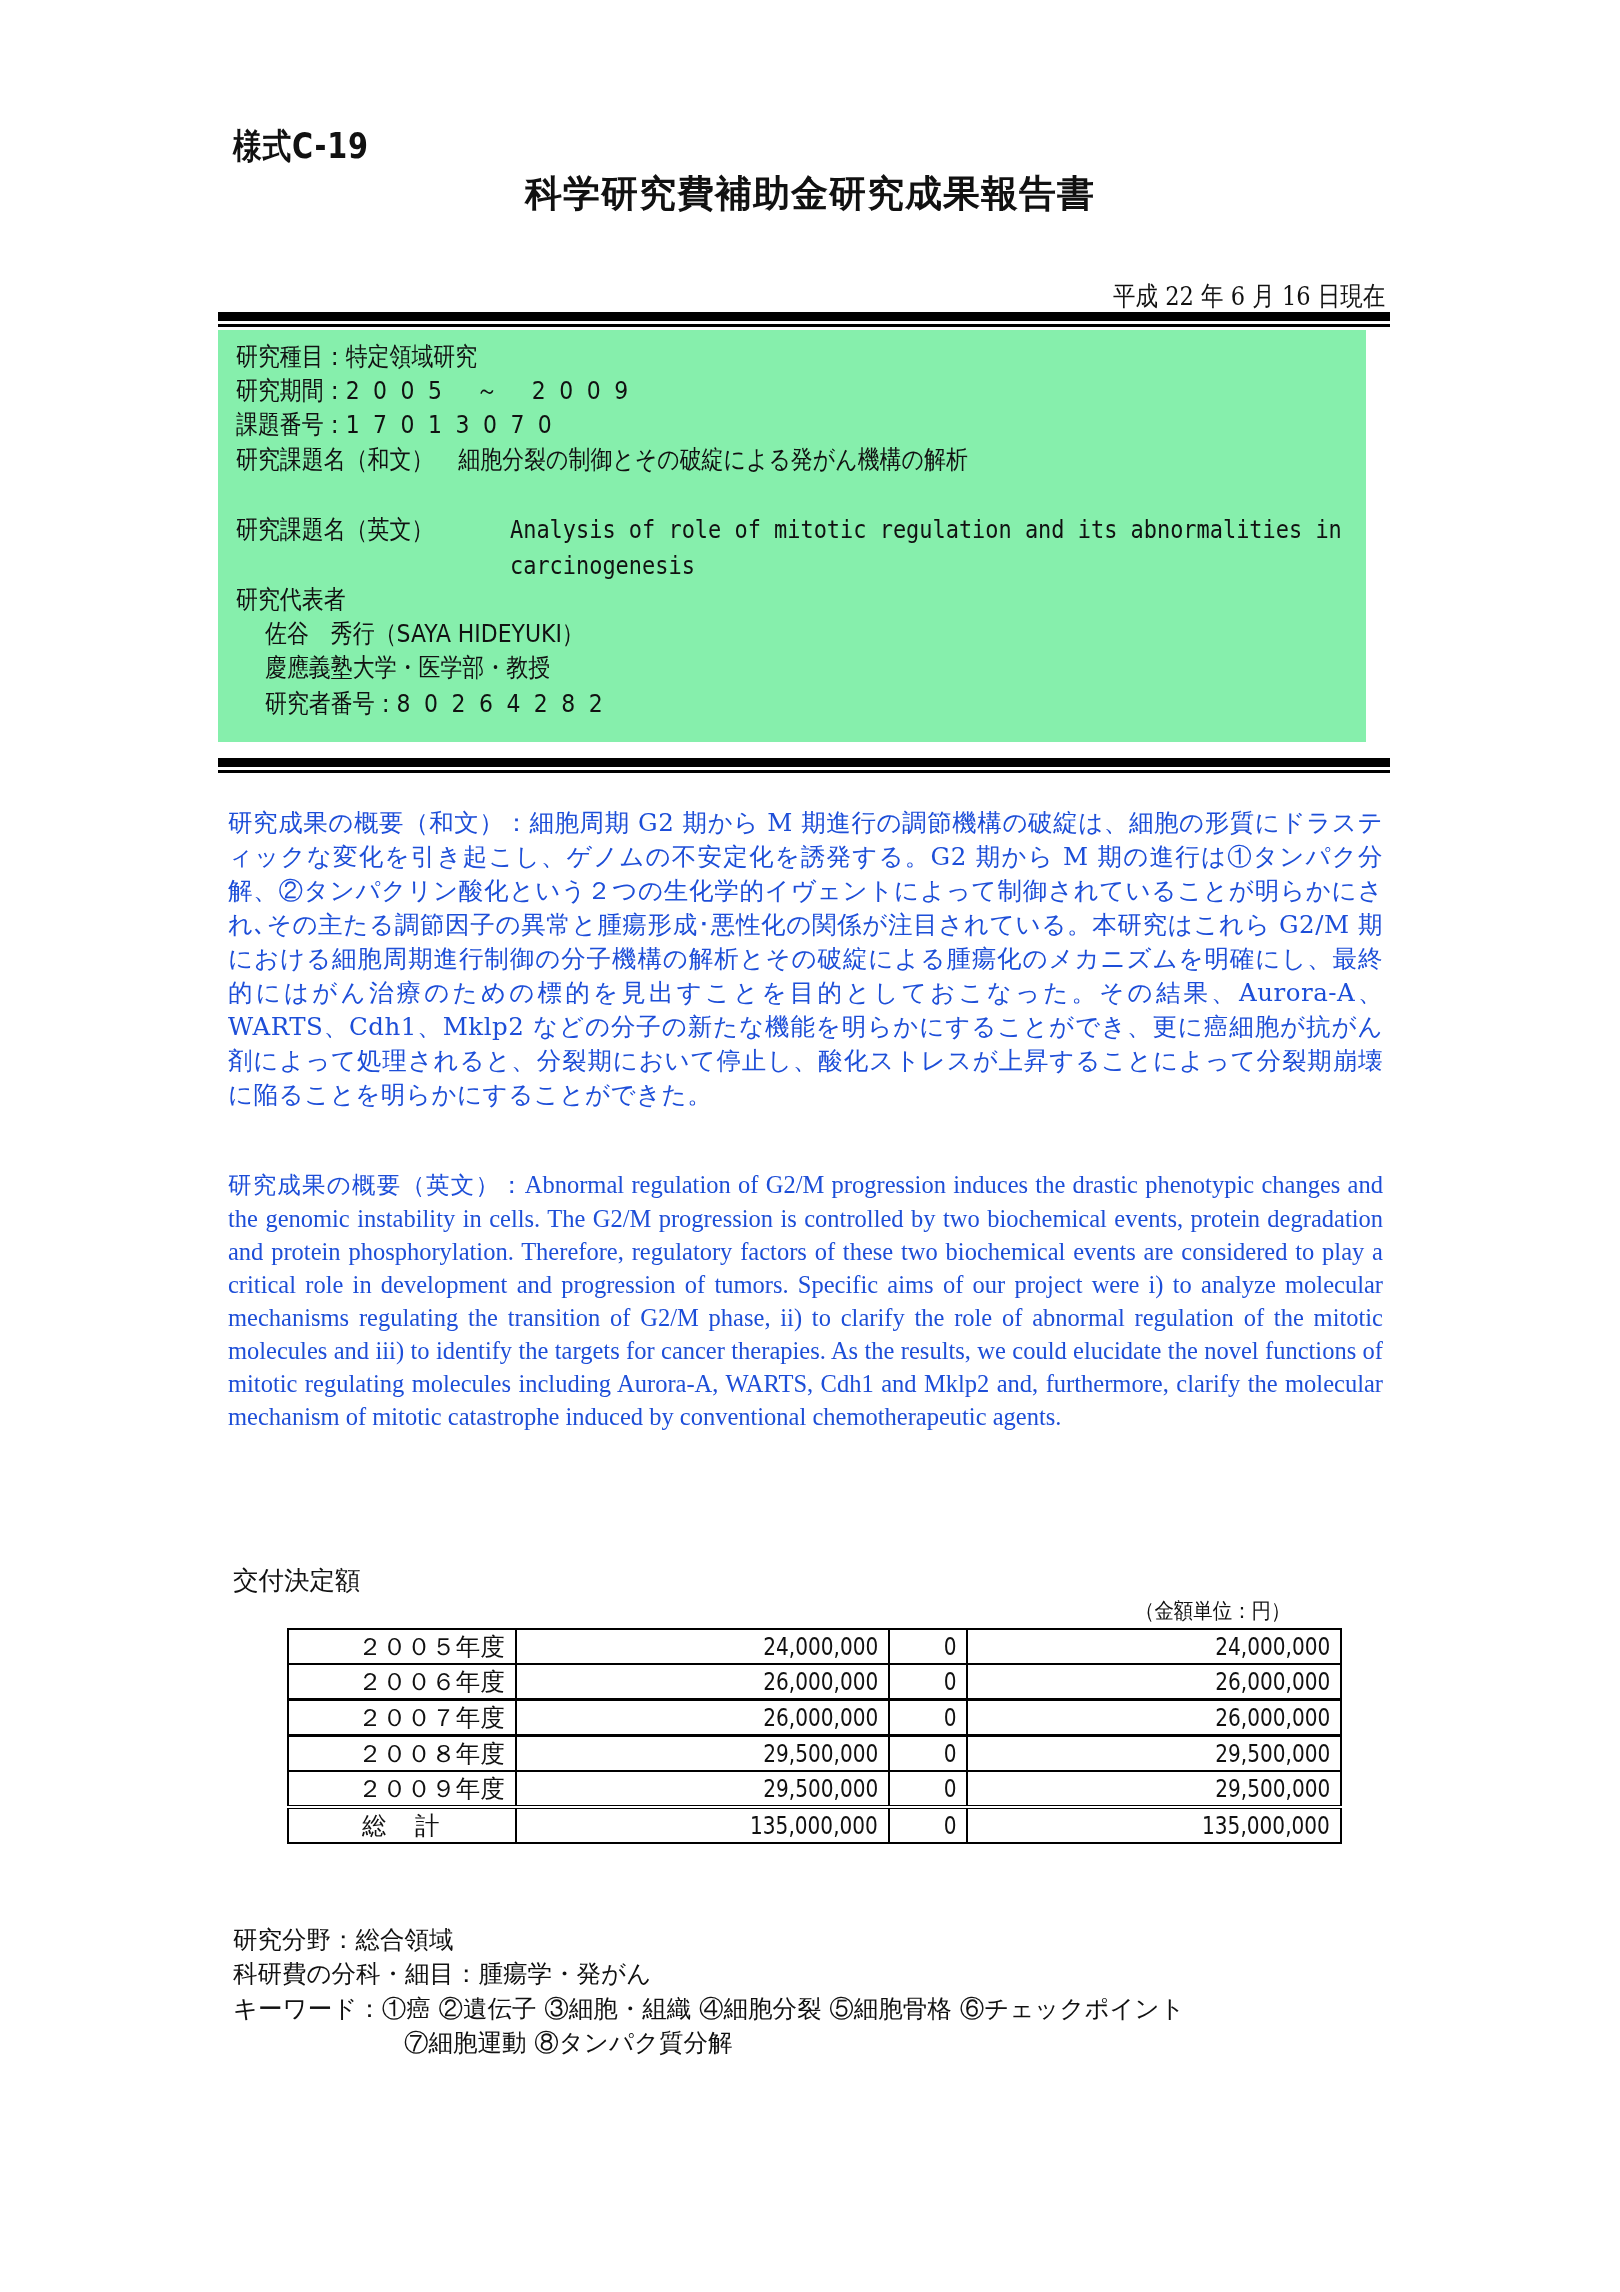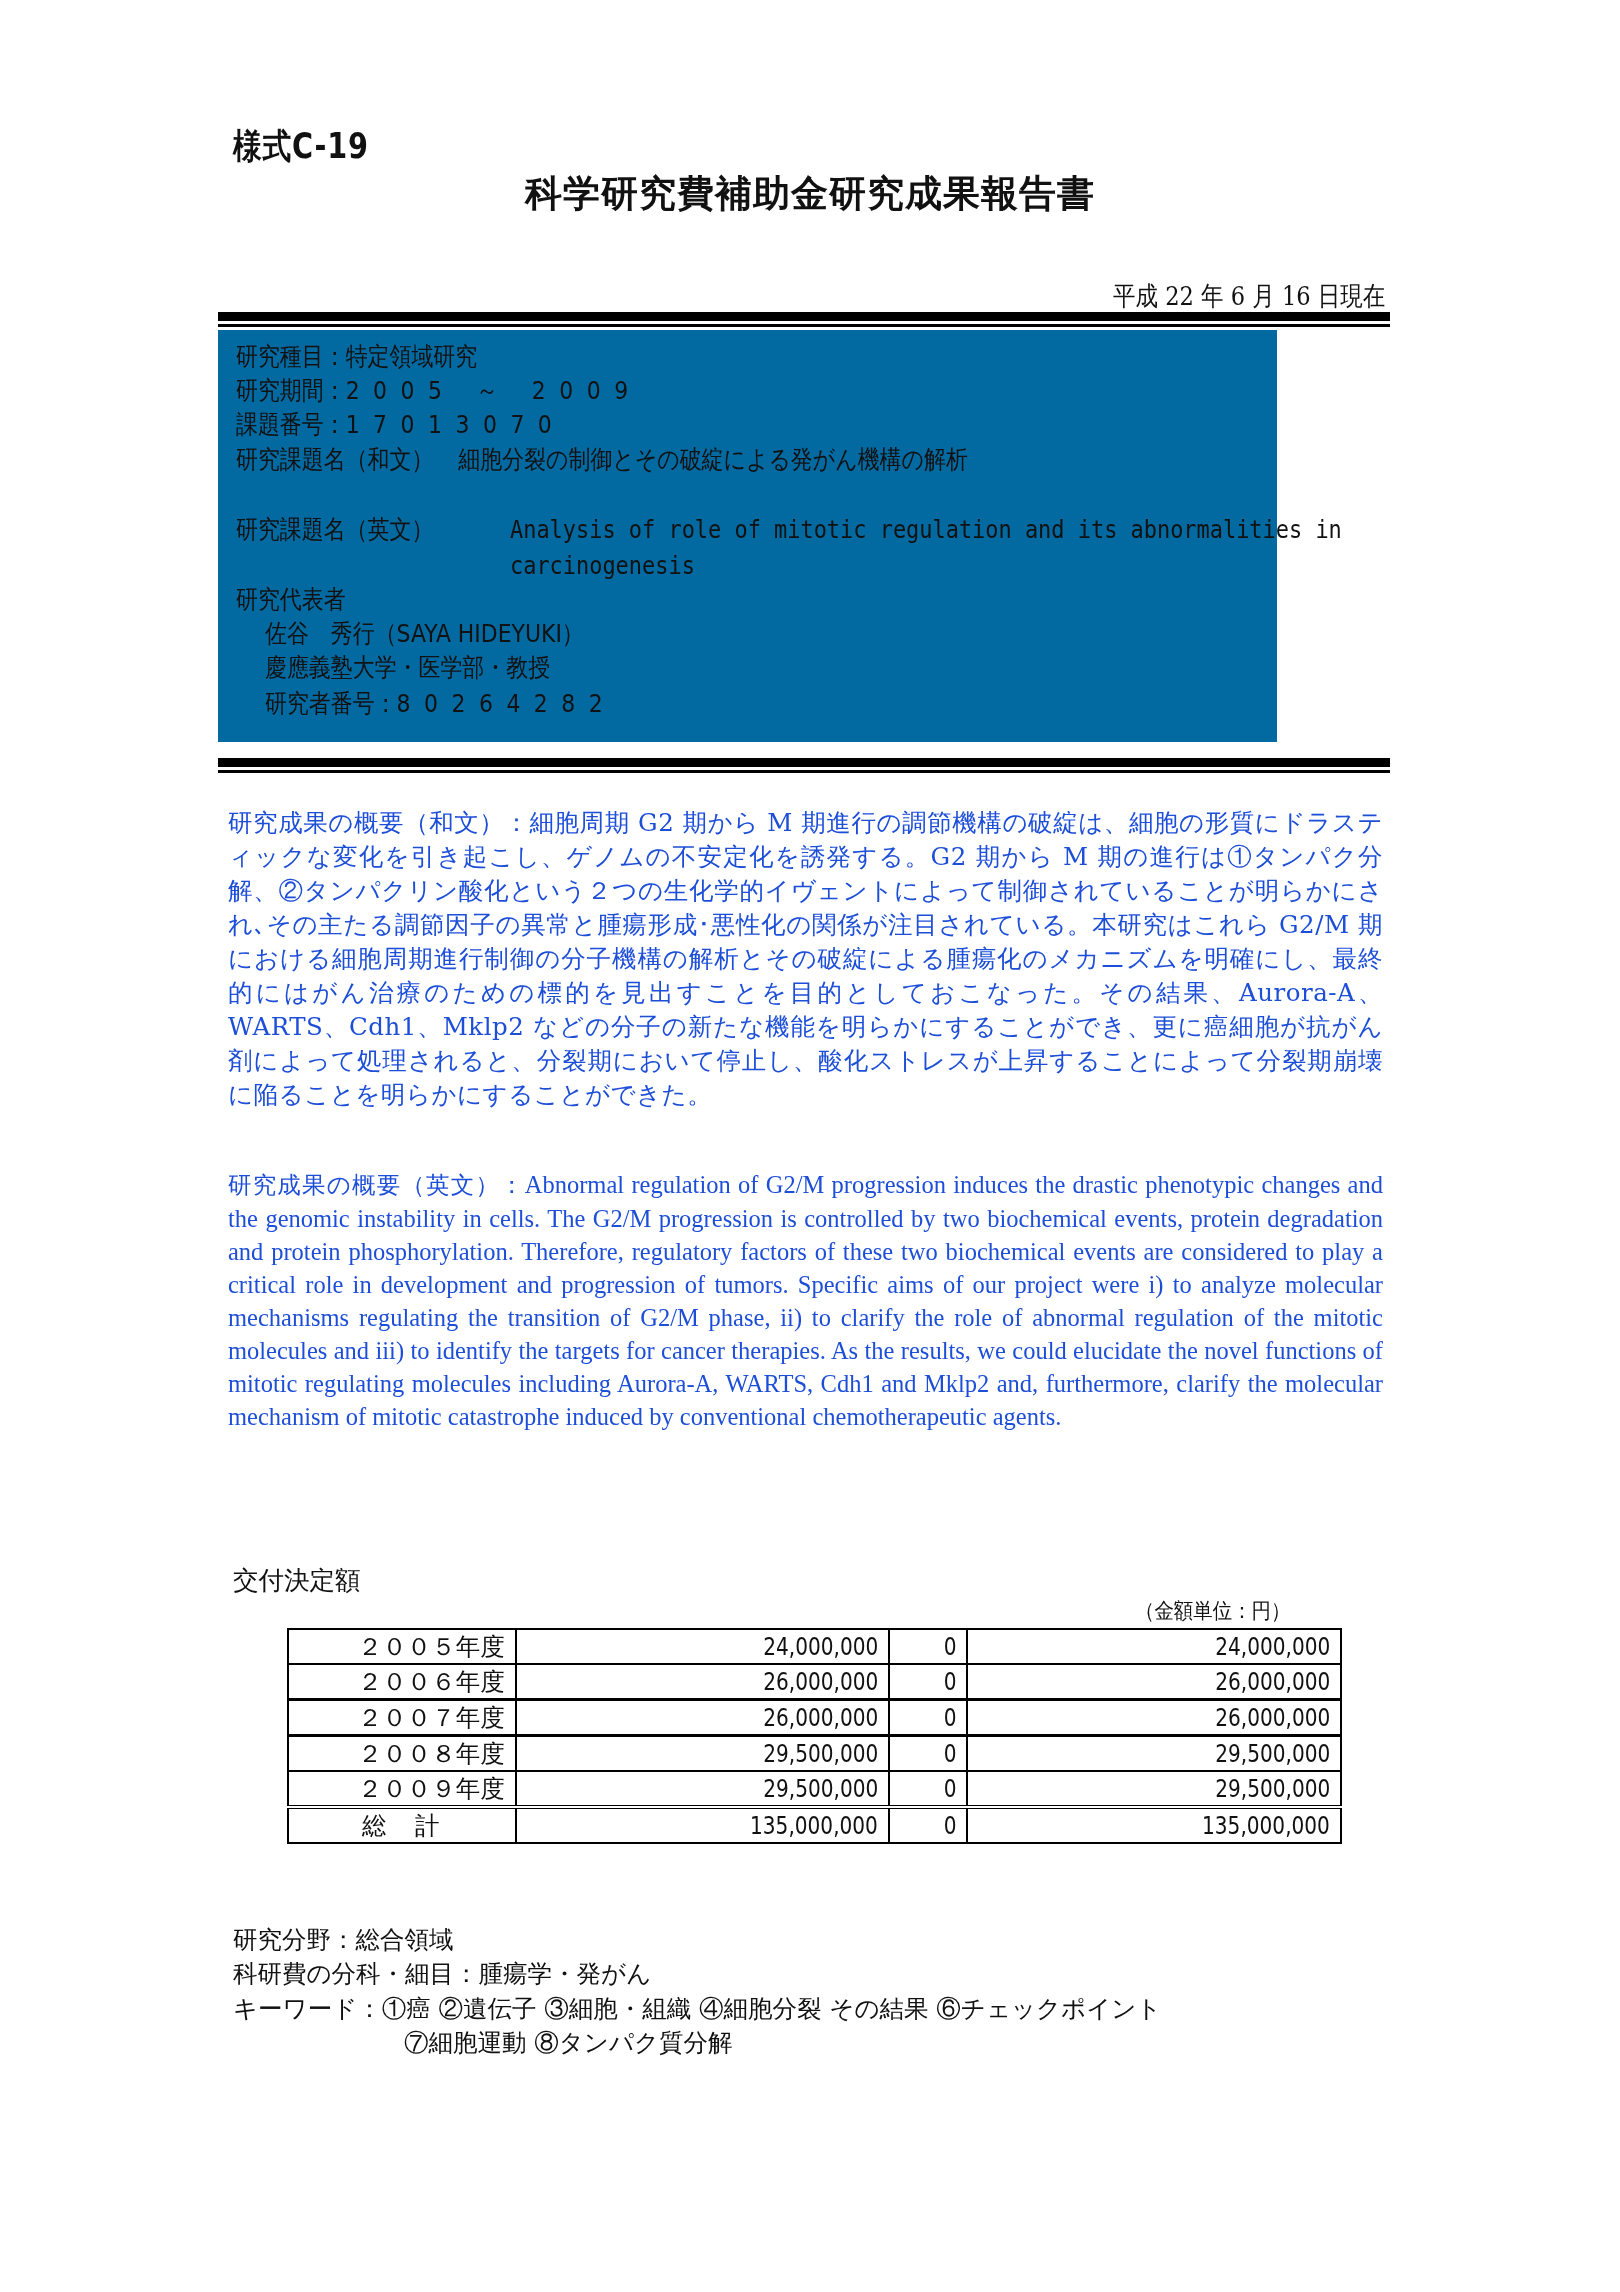--- a/index.html
+++ b/index.html
@@ -42,22 +42,22 @@
     }
 
     .rule-top {
       left: 218px; width: 1172px; top: 312px;
       height: 15.7px;
     }
     .rule-top .thick { position: absolute; left: 0; right: 0; top: 0; height: 8.8px; background: #000; }
     .rule-top .thin { position: absolute; left: 0; right: 0; top: 11.8px; height: 2.9px; background: #000; }
 
     .info-box {
-      left: 218px; width: 1059px; top: 330px; height: 412px;
-      background: #0369a1;
+      left: 218px; width: 1148px; top: 330px; height: 412px;
+      background: #86efac;
     }
     .info-line {
       position: absolute;
       left: 17.6px;
       font-size: 25.5px;
       line-height: 33px;
       white-space: nowrap;
       transform: scaleX(0.86);
       transform-origin: left top;
     }
@@ -263,15 +263,15 @@
     <td class="total-label">総　計</td>
     <td class="num"><span>135,000,000</span></td>
     <td class="num"><span>0</span></td>
     <td class="num"><span>135,000,000</span></td>
   </tr>
 </tbody>
   </table>
 
 <div class="abs meta-line" style="top:1923px;">研究分野：総合領域</div>
 <div class="abs meta-line" style="top:1957px;">科研費の分科・細目：腫瘍学・発がん</div>
-<div class="abs meta-line" style="top:1992px;">キーワード：①癌 ②遺伝子 ③細胞・組織 ④細胞分裂 その結果 ⑥チェックポイント</div>
+<div class="abs meta-line" style="top:1992px;">キーワード：①癌 ②遺伝子 ③細胞・組織 ④細胞分裂 ⑤細胞骨格 ⑥チェックポイント</div>
 <div class="abs meta-line" style="top:2026px; left:404px;">⑦細胞運動 ⑧タンパク質分解</div>
 
 
 </body></html>

